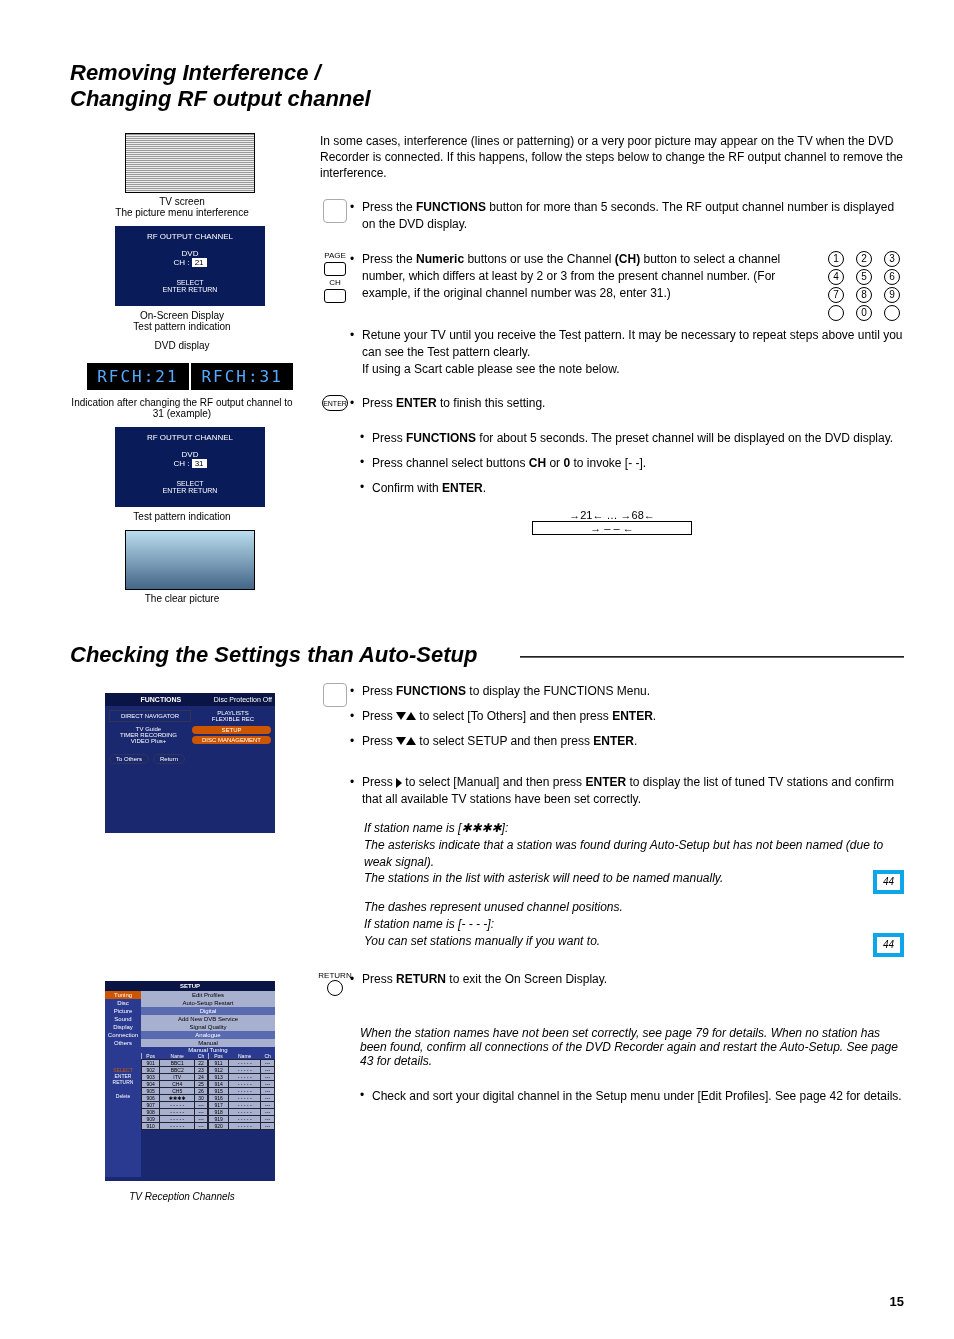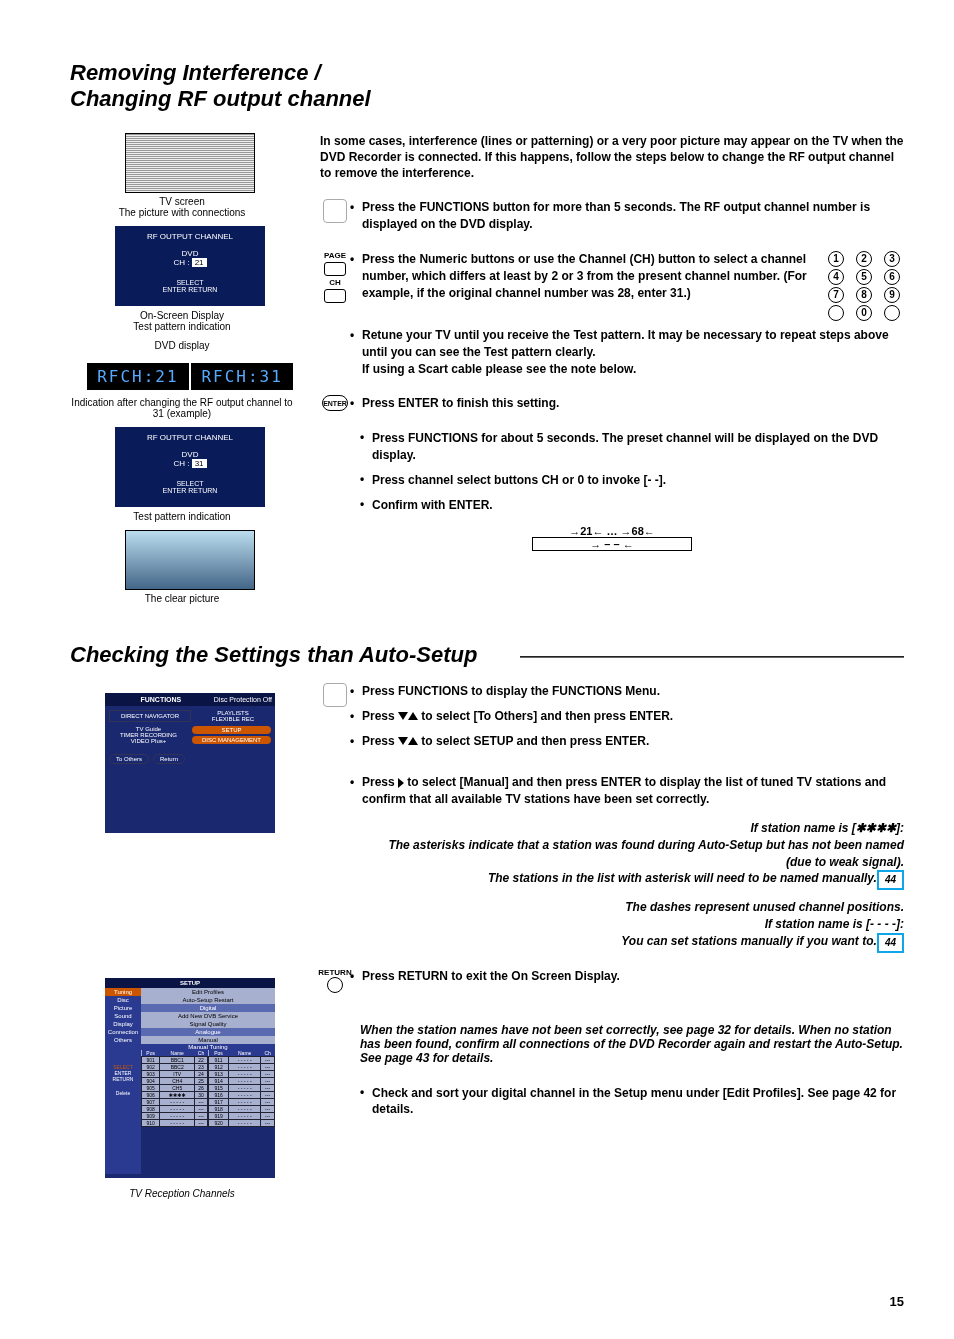--- a/index.html
+++ b/index.html
@@ -3,21 +3,21 @@
 <meta charset="utf-8">
 <style>
   * { box-sizing: border-box; margin: 0; padding: 0; }
   body { font-family: Arial, Helvetica, sans-serif; font-size: 12px; color: #000; width: 954px; height: 1339px; padding: 60px 50px 20px 70px; position: relative; background: #fff; }
   h1 { font-size: 22px; font-weight: bold; font-style: italic; line-height: 1.2; margin-bottom: 20px; }
   h2 { font-size: 22px; font-weight: bold; font-style: italic; line-height: 1.2; margin: 30px 0 15px 0; position: relative; }
   .h2-line { position: absolute; top: 14px; left: 450px; right: 0; height: 2px; background: linear-gradient(#000, #888); }
   .row { display: flex; align-items: flex-start; }
   .leftcol { width: 240px; flex: 0 0 240px; text-align: center; font-size: 10px; }
   .leftcol .cap { margin: 3px 16px 8px 0; }
-  .rightcol { flex: 1; padding-left: 10px; font-weight: bold; }
+  .rightcol { flex: 1; padding-left: 10px; }
   .intro { margin-bottom: 18px; line-height: 1.35; }
   .step { display: flex; margin-bottom: 10px; }
   .step-icon { width: 30px; flex: 0 0 30px; display: flex; flex-direction: column; align-items: center; font-size: 8px; }
   .step-body { flex: 1; line-height: 1.4; }
   .bullet-row { display: flex; align-items: flex-start; margin-bottom: 8px; }
   .bullet-dot { width: 12px; flex: 0 0 12px; }
   .bullet-text { flex: 1; line-height: 1.4; }
   .italic { font-style: italic; }
   .numpad { display: inline-grid; grid-template-columns: repeat(3, 20px); gap: 2px 8px; vertical-align: top; margin-left: 10px; font-size: 10px; }
   .numpad span { display: inline-flex; width: 16px; height: 16px; border: 1px solid #000; border-radius: 50%; align-items: center; justify-content: center; }
@@ -32,41 +32,41 @@
   .osd .title { font-size: 8px; margin-bottom: 8px; }
   .osd .chline { text-align: center; margin: 6px 0; }
   .osd .chbox { background: #fff; color: #000; padding: 0 3px; }
   .osd .botline { text-align: center; font-size: 7px; margin-top: 12px; }
   .tv { width: 130px; height: 60px; border: 1px solid #000; margin: 0 auto; background: repeating-linear-gradient(0deg, #eee 0, #eee 1px, #999 1px, #999 2px); }
   .tv.clear { background: linear-gradient(#bde, #468); }
   .rfoff-box { margin: 10px auto; text-align: center; }
   .rfoff-top { border: 1px solid #000; width: 160px; margin: 0 auto; font-size: 11px; }
   .funcmenu { background: #1a2870; color: #fff; width: 170px; height: 140px; margin: 10px auto; font-size: 7px; position: relative; }
   .setupmenu { background: #1a2870; color: #fff; width: 170px; height: 200px; margin: 10px auto; font-size: 6px; position: relative; }
-  .pageref { display: inline-block; border: 2px solid #0ea5e9; padding: 1px 6px; font-size: 10px; float: right; }
+  .pageref { display: inline-block; border: 4px solid #0ea5e9; padding: 1px 6px; font-size: 10px; float: right; }
   .return-icon { width: 16px; height: 16px; border: 1px solid #000; border-radius: 50%; display: inline-block; }
   .pagenum { position: absolute; bottom: 30px; right: 50px; font-weight: bold; font-size: 13px; }
   .tri { display: inline-block; width: 0; height: 0; border-top: 5px solid transparent; border-bottom: 5px solid transparent; border-left: 6px solid #000; vertical-align: middle; }
   .tri-ud { display: inline-block; }
   .tri-down { display: inline-block; width: 0; height: 0; border-left: 5px solid transparent; border-right: 5px solid transparent; border-top: 8px solid #000; }
   .tri-up { display: inline-block; width: 0; height: 0; border-left: 5px solid transparent; border-right: 5px solid transparent; border-bottom: 8px solid #000; }
   .sub-indent { margin-left: 40px; margin-top: 8px; margin-bottom: 12px; }
-  .note-block { margin-left: 40px; line-height: 1.4; position: relative; text-align: right; }
+  .note-block { margin-left: 40px; line-height: 1.4; position: relative; }
 </style>
 </head>
 <body>
 
 <h1><span>Removing Interference /<br>Changing RF output channel</span></h1>
 
 <div class="row">
   <div class="leftcol">
     <div class="tv"></div>
     <div class="cap">
       <span>TV screen</span><br>
-      <span>The picture with connections</span>
+      <span>The picture menu interference</span>
     </div>
     <div class="osd">
       <div class="title">RF OUTPUT CHANNEL</div>
       <div class="chline"><span>DVD</span><br><span>CH :</span> <span class="chbox">21</span></div>
       <div class="botline"><span>SELECT</span><br><span>ENTER</span> <span>RETURN</span></div>
     </div>
     <div class="cap">
       <span>On-Screen Display</span><br>
       <span>Test pattern indication</span>
     </div>
@@ -406,21 +406,21 @@
         <span class="return-icon"></span>
       </div>
       <div class="step-body">
         <div class="bullet-row">
             <div class="bullet-dot">•</div>
             <div class="bullet-text">Press <b>RETURN</b> to exit the On Screen Display.</div>
           </div>
       </div>
     </div>
 
-    <div class="sub-indent italic" style="margin-top:30px;margin-bottom:20px">When the station names have not been set correctly, see page 32 for details. When no station has been found, confirm all connections of the DVD Recorder again and restart the Auto-Setup. See page 43 for details.</div>
+    <div class="sub-indent italic" style="margin-top:30px;margin-bottom:20px">When the station names have not been set correctly, see page 79 for details. When no station has been found, confirm all connections of the DVD Recorder again and restart the Auto-Setup. See page 43 for details.</div>
 
     <div class="sub-indent">
       <div class="bullet-row">
           <div class="bullet-dot">•</div>
           <div class="bullet-text">Check and sort your digital channel in the Setup menu under [Edit Profiles]. See page 42 for details.</div>
         </div>
     </div>
   </div>
 </div>
 

